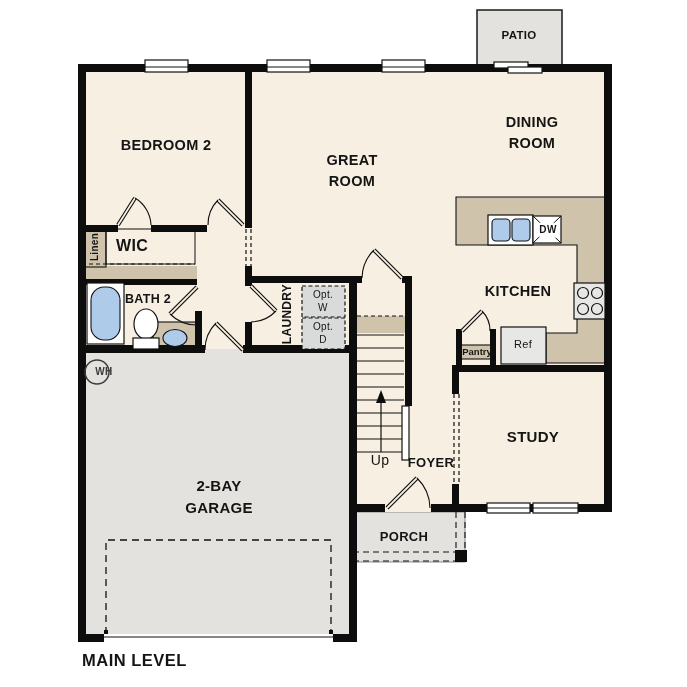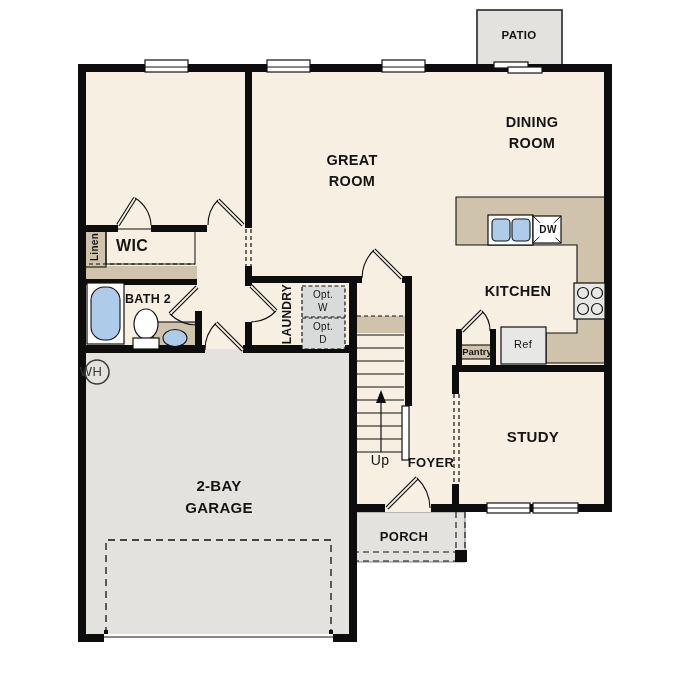--- a/index.html
+++ b/index.html
@@ -228,20 +228,21 @@
     </g>
     <g>
       <line class="leafb" x1="462" y1="331" x2="482" y2="311"></line>
           <line class="leaff" x1="462" y1="331" x2="482" y2="311"></line>
       <path class="arc" d="M482,311 A28,28 0 0 1 490,331"></path>
     </g>
   </g>
 </svg>
 
 <div class="lbl" style="left:519px;top:35px;font-size:11.5px">PATIO</div>
+<div class="lbl" style="left:166px;top:146px;font-size:14.5px">BEDROOM 2</div>
 <div class="lbl" style="left:352px;top:171px;font-size:14.5px">GREAT
 ROOM</div>
 <div class="lbl" style="left:532px;top:133px;font-size:14.5px">DINING
 ROOM</div>
 <div class="lbl" style="left:518px;top:292px;font-size:14.5px">KITCHEN</div>
 <div class="lbl" style="left:533px;top:437px;font-size:15px">STUDY</div>
 <div class="lbl" style="left:431px;top:463px;font-size:13px">FOYER</div>
 <div class="lbl" style="left:404px;top:537px;font-size:13px">PORCH</div>
 <div class="lbl" style="left:219px;top:497px;font-size:15px">2-BAY
 GARAGE</div>
@@ -250,15 +251,16 @@
 <div class="lbl" style="left:132px;top:246px;font-size:16px">WIC</div>
 <div class="lbl rot" style="left:95px;top:247px;font-size:10px">Linen</div>
 <div class="lbl" style="left:477px;top:352px;font-size:9.5px;letter-spacing:0">Pantry</div>
 <div class="lbl" style="left:523px;top:345px;font-size:11px;font-weight:normal">Ref</div>
 <div class="lbl" style="left:548px;top:230px;font-size:10px;font-weight:bold;background:#fff">DW</div>
 <div class="lbl" style="left:323px;top:301px;font-size:10px;font-weight:normal;line-height:1.3">Opt.
 W</div>
 <div class="lbl" style="left:323px;top:333px;font-size:10px;font-weight:normal;line-height:1.3">Opt.
 D</div>
 <div class="lbl" style="left:380px;top:460px;font-size:14px;font-weight:normal">Up</div>
-<div class="lbl" style="left:91px;top:372px;font-size:13px;font-weight:normal;color:#3a3a3a">WH</div>
+<div class="lbl" style="left:104px;top:372px;font-size:10px;font-weight:bold;color:#3a3a3a">WH</div>
+<div class="lbl title" style="left:82px;top:661px;font-size:16.5px">MAIN LEVEL</div>
 
 </div>
 
 </body></html>

